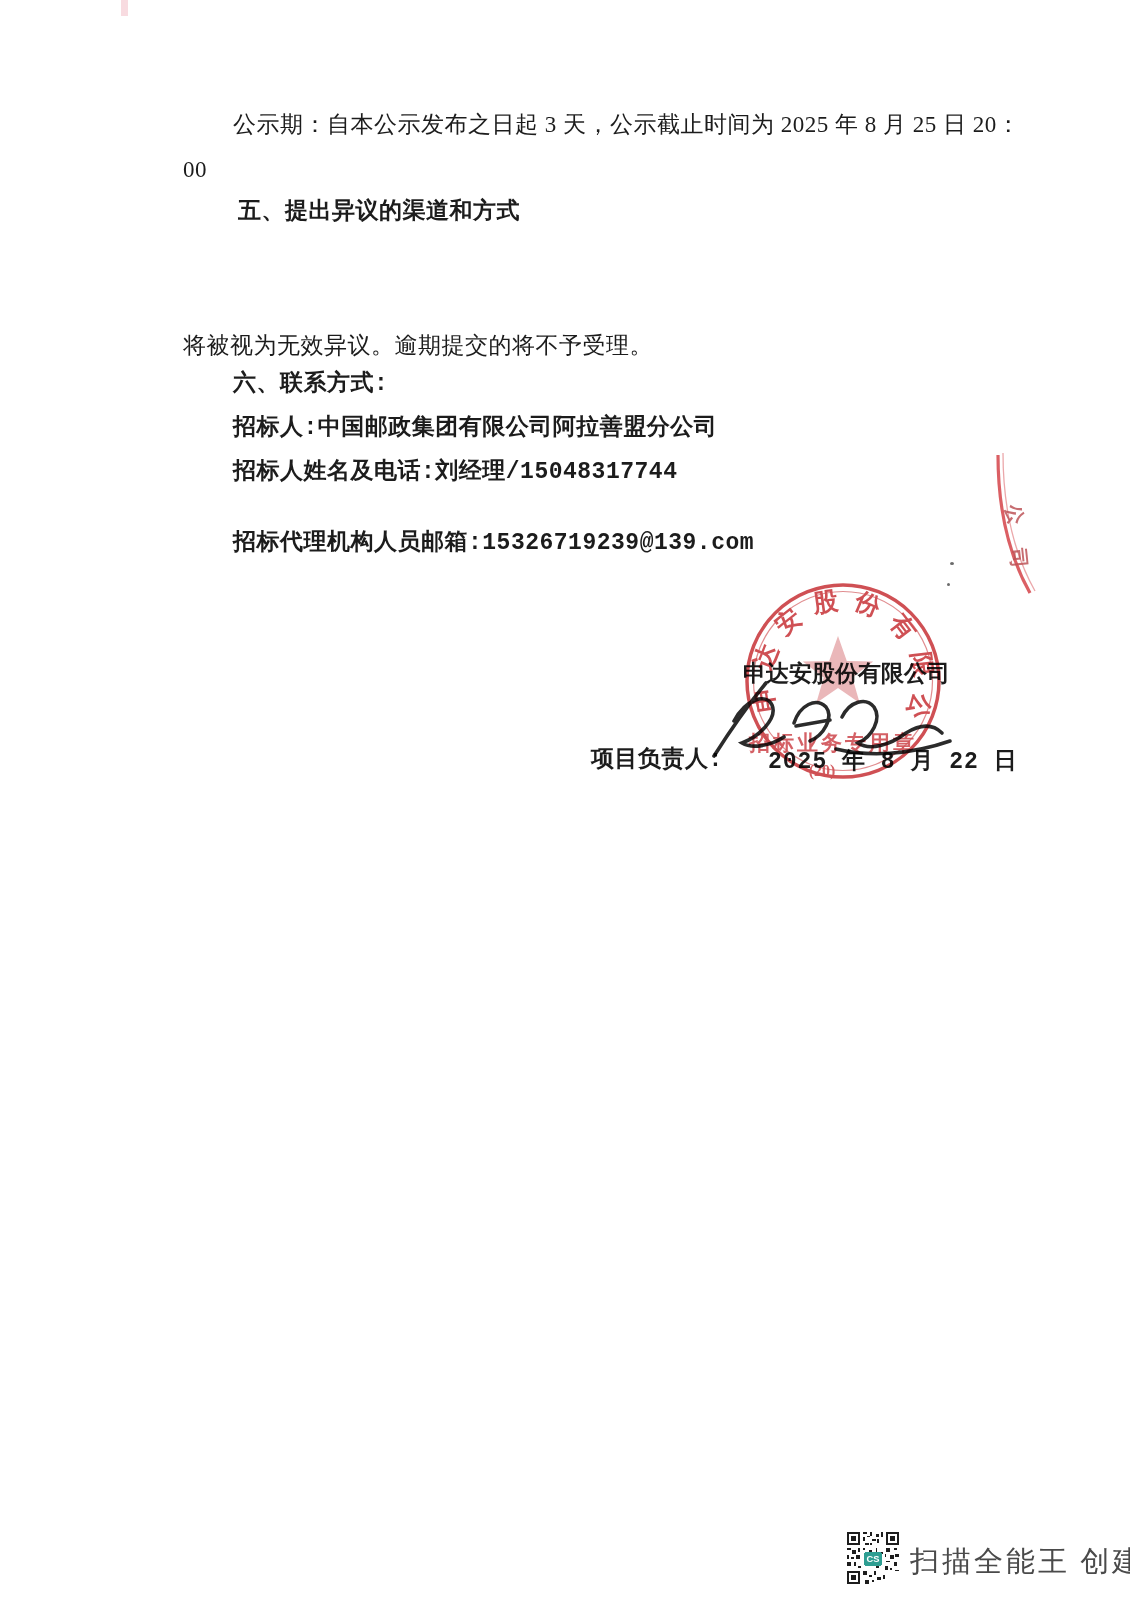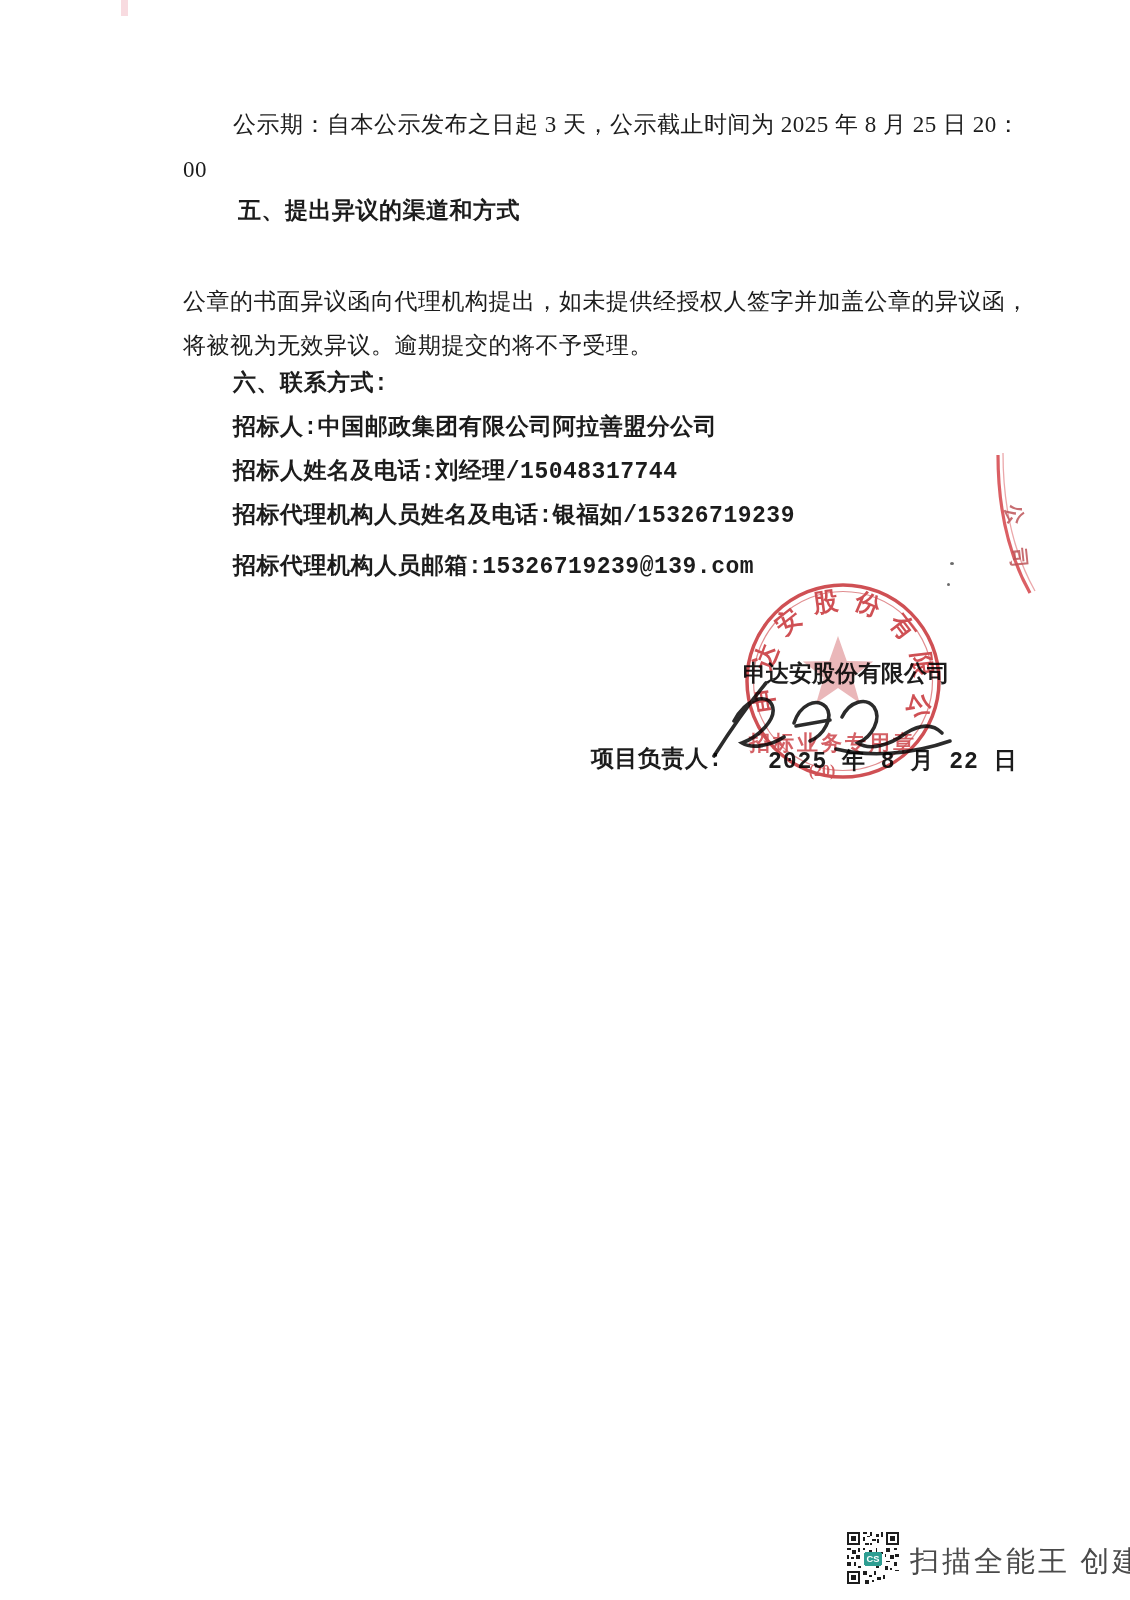--- a/index.html
+++ b/index.html
@@ -36,29 +36,27 @@
 
 <div class="page">
 
   <div class="pink-tick"></div>
 
   <div class="line" style="left:233px;top:110px">公示期：自本公示发布之日起 3 天，公示截止时间为 2025 年 8 月 25 日 20：</div>
   <div class="line" style="left:183px;top:155px">00</div>
 
   <div class="line b" style="left:238px;top:197px">五、提出异议的渠道和方式</div>
 
-  <div class="line" style="left:183px;top:287px">公章的书面异议函向代理机构提出，如未提供经授权人签字并加盖公章的异议函，</div>
   <div class="line" style="left:183px;top:331px">将被视为无效异议。逾期提交的将不予受理。</div>
 
   <div class="line b" style="left:233px;top:369px">六、联系方式:</div>
 
   <div class="line b" style="left:233px;top:413px">招标人:中国邮政集团有限公司阿拉善盟分公司</div>
   <div class="line b" style="left:233px;top:457px">招标人姓名及电话:刘经理/15048317744</div>
-  <div class="line b" style="left:233px;top:501px">招标代理机构人员姓名及电话:银福如/15326719239</div>
-  <div class="line b" style="left:233px;top:552px">招标代理机构人员邮箱:15326719239@139.com</div>
+  <div class="line b" style="left:233px;top:528px">招标代理机构人员邮箱:15326719239@139.com</div>
 
   <div class="line b" style="left:743px;top:660px;letter-spacing:0">申达安股份有限公司</div>
   <div class="line b" style="left:591px;top:745px">项目负责人:</div>
   <div class="line b" style="left:768px;top:747px;letter-spacing:1px">2025 年 8 月 22 日</div>
 
   <svg class="stamp-svg" style="left:726px;top:553px" width="234" height="252" viewBox="0 0 234 252" xmlns="http://www.w3.org/2000/svg">
     <g stroke="#c9373c" fill="none">
       <circle cx="117" cy="128" r="96" stroke-width="3.5"></circle>
       <circle cx="117" cy="128" r="89.5" stroke-width="1.2" opacity="0.65"></circle>
     </g>

